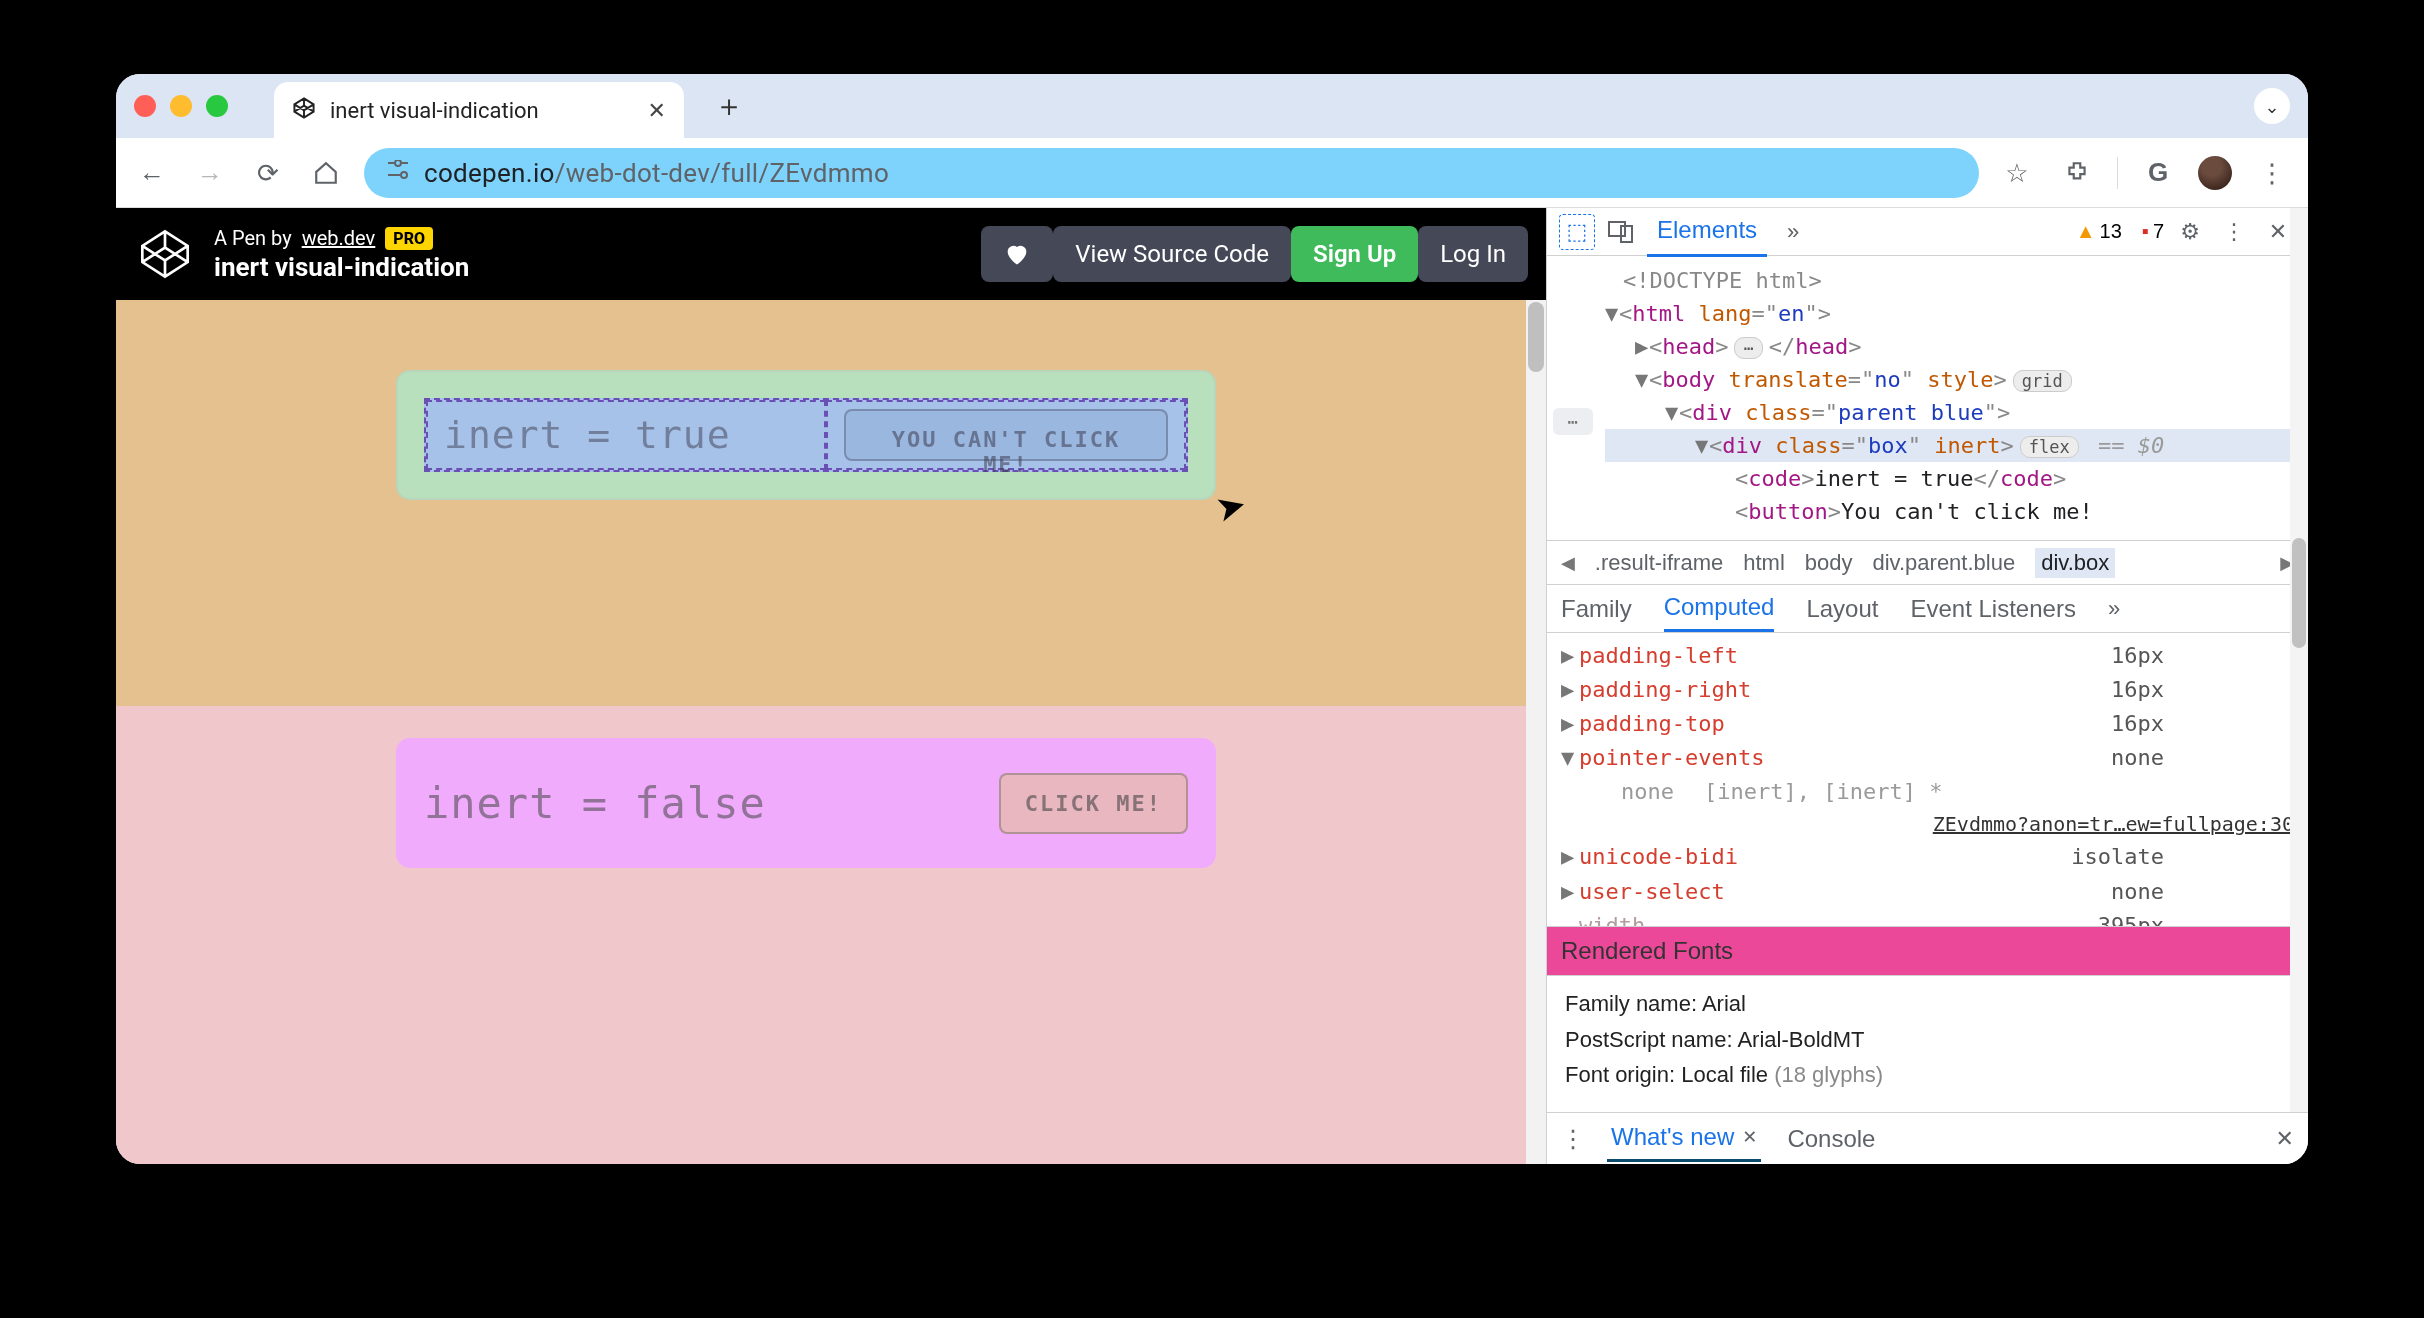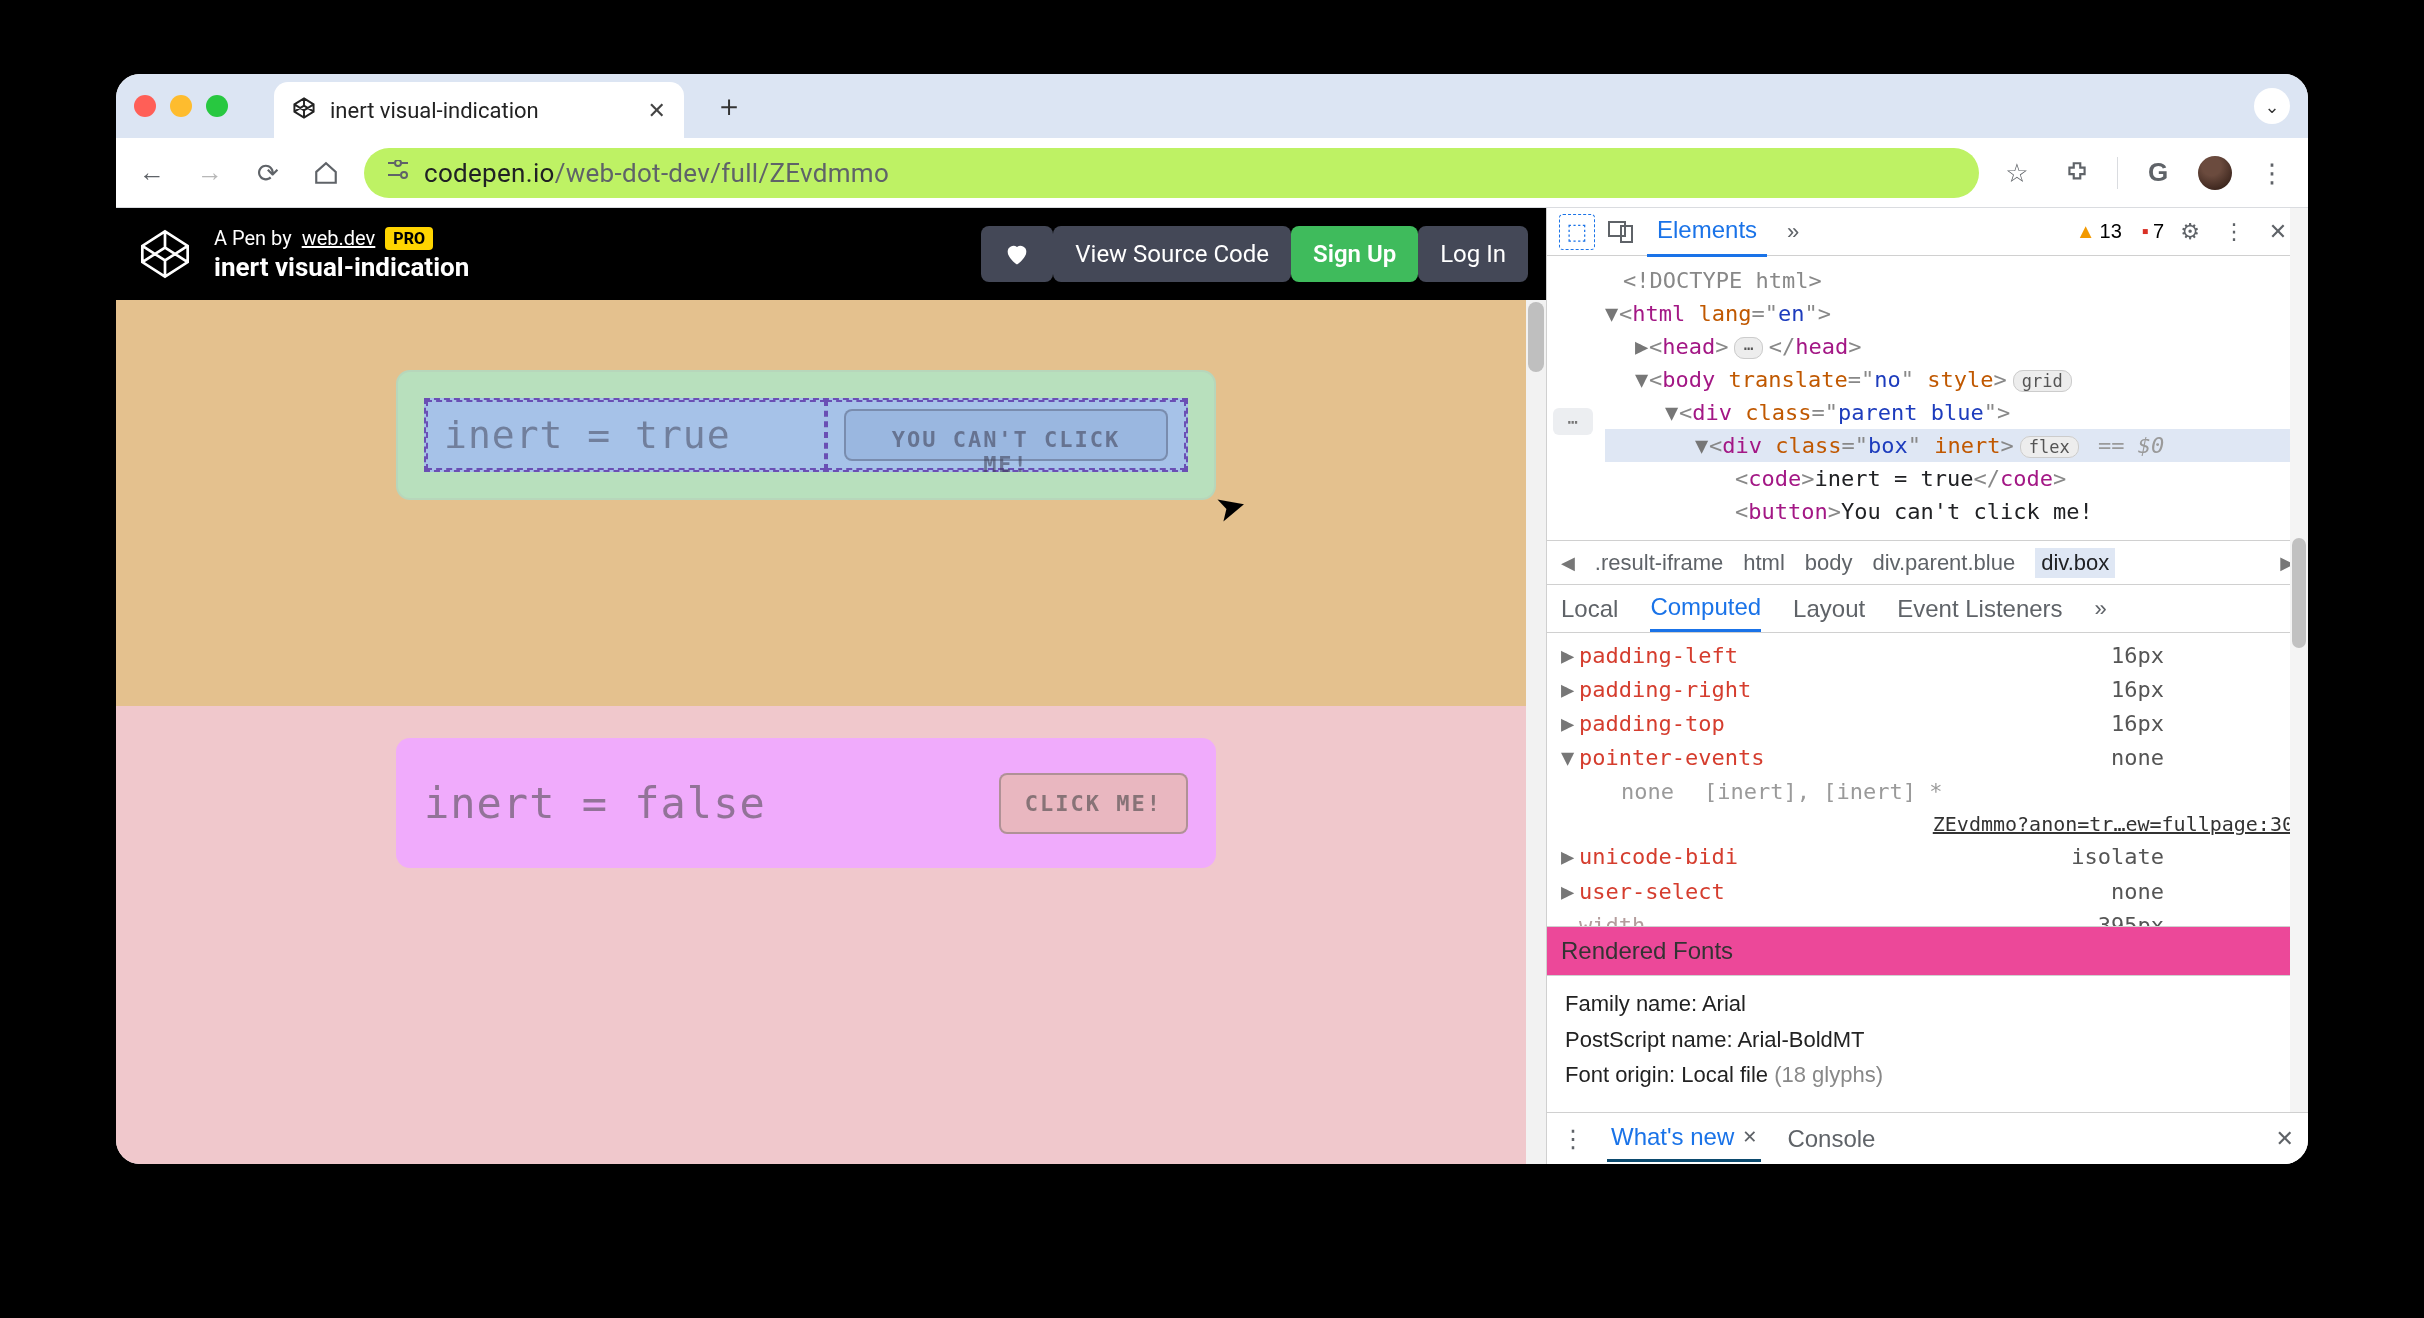--- a/index.html
+++ b/index.html
@@ -67,21 +67,21 @@
     display:flex; align-items:center; gap:18px;
     padding: 0 16px;
   }
   .icon-btn {
     width: 40px; height:40px; display:flex; align-items:center; justify-content:center;
     font-size: 26px; color:#5f6368; cursor:pointer; border-radius:50%;
   }
   .icon-btn.disabled { color:#b7b7b7; }
   .addr-bar {
     flex:1;
-    background:#bef264;
+    background:#7dd3fc;
     border-radius: 36px;
     height: 50px;
     display:flex; align-items:center;
     padding:0 22px;
     gap:14px;
   }
   .addr-bar .site-icon { font-size:22px; color:#5f6368; }
   .addr-text { font-size: 26px; color:#5f6368; letter-spacing:.3px; }
   .addr-text .addr-domain { color:#202124; }
   .toolbar .right-icons { display:flex; align-items:center; gap:20px; }
@@ -498,21 +498,21 @@
         <span class="bc-caret">◀</span>
         <span class="bc">.result-iframe</span>
         <span class="bc">html</span>
         <span class="bc">body</span>
         <span class="bc">div.parent.blue</span>
         <span class="bc active">div.box</span>
         <span class="bc-caret" style="margin-left:auto;">▶</span>
       </div>
 
       <div class="dt-subtabs">
-        <span class="stab">Local</span>
+        <span class="stab">Family</span>
         <span class="stab active">Computed</span>
         <span class="stab">Layout</span>
         <span class="stab">Event Listeners</span>
         <span class="more">»</span>
       </div>
 
       <div class="dt-computed">
         <div class="prop-row">
             <span class="tw2">▶</span>
             <span class="prop-name">padding-left</span>

